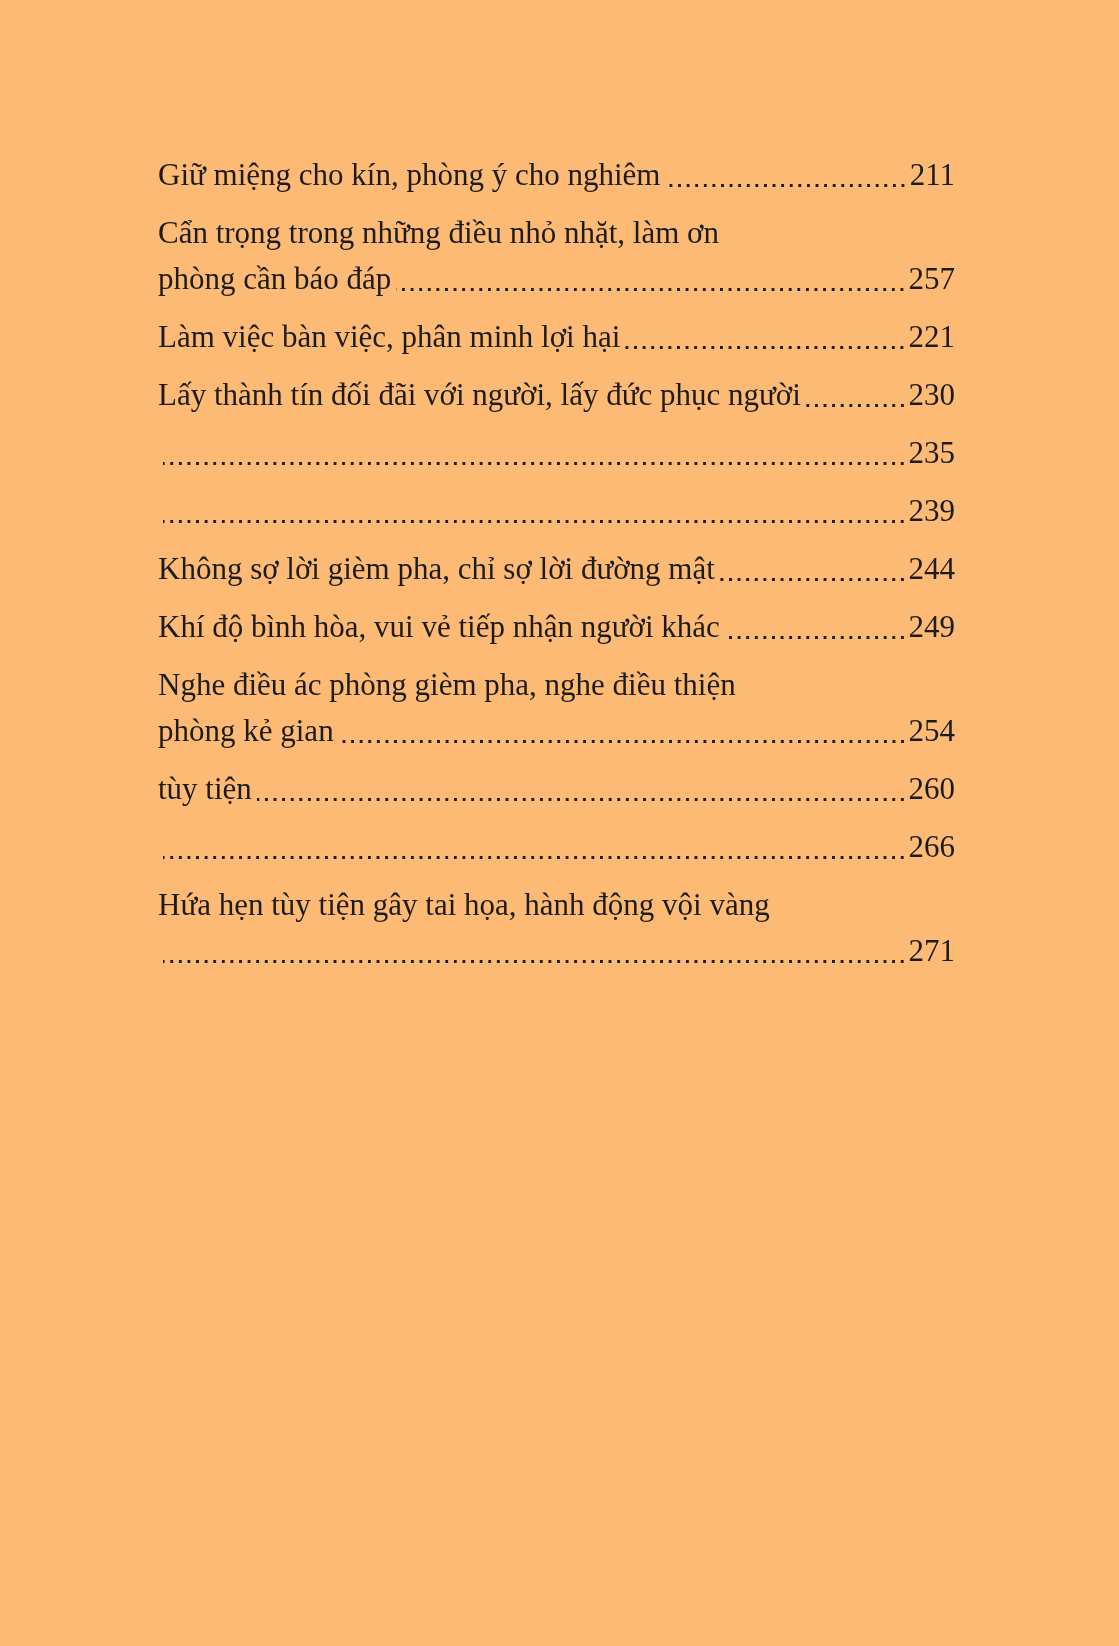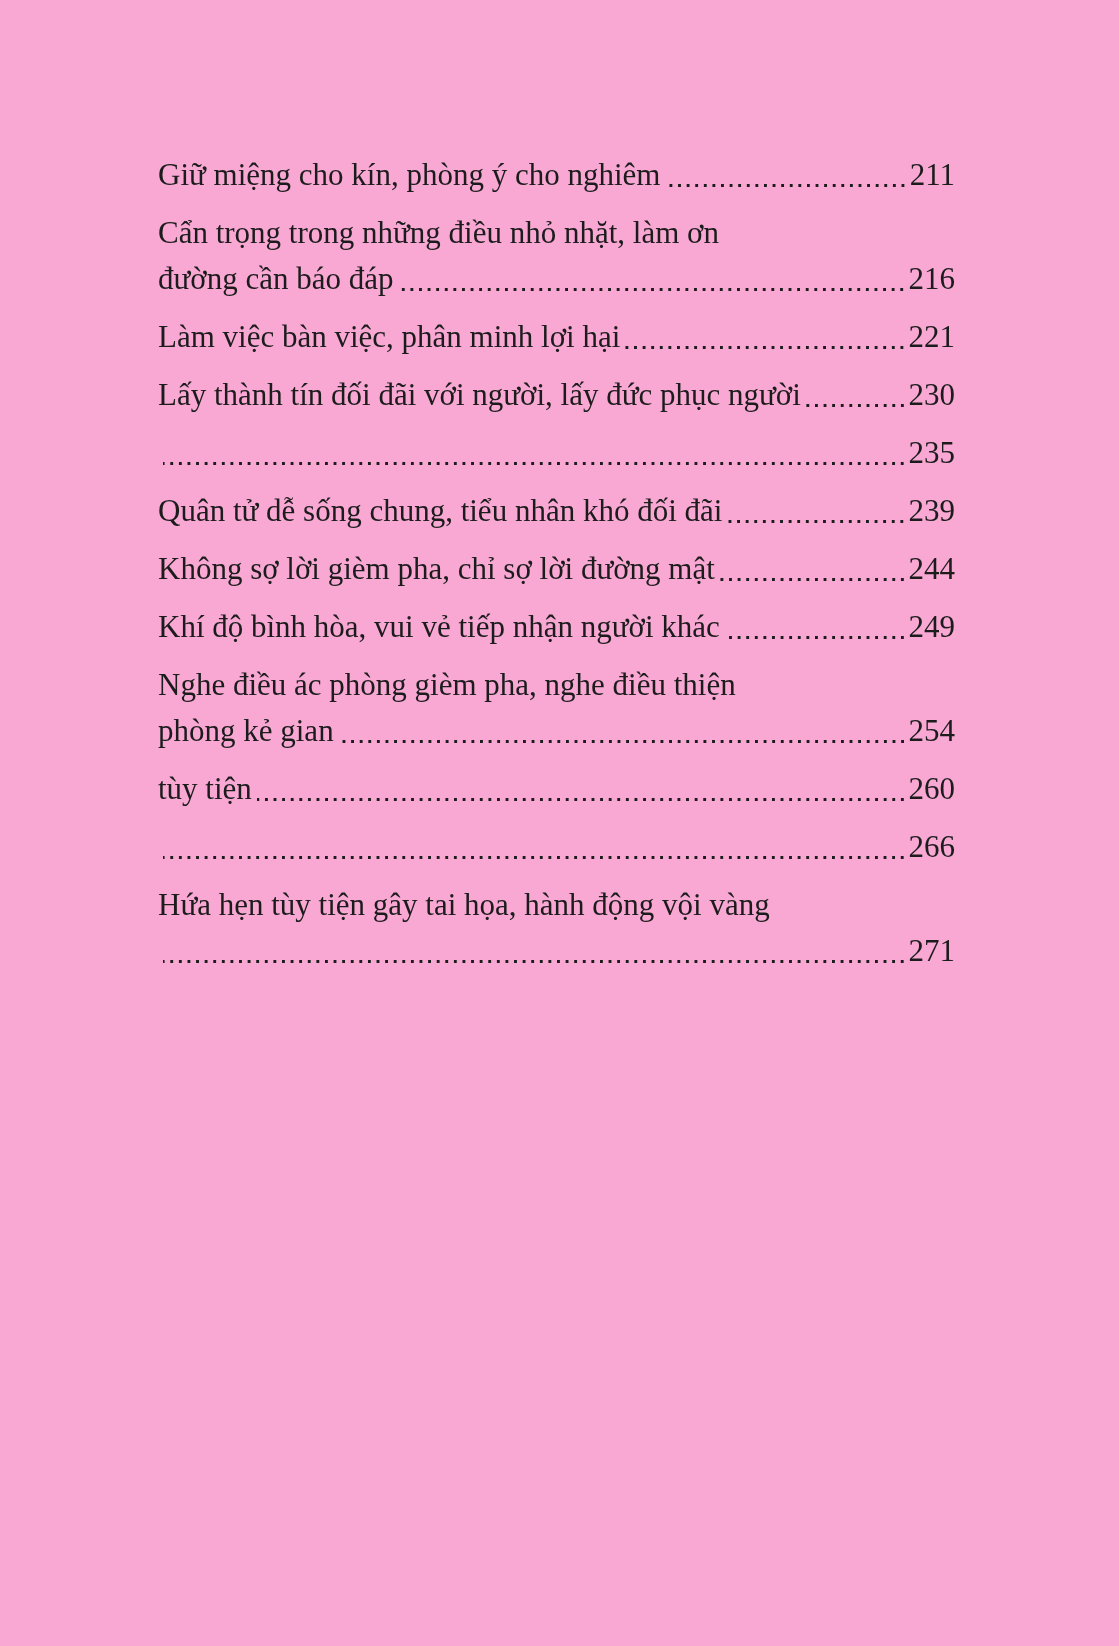--- a/index.html
+++ b/index.html
@@ -13,21 +13,21 @@
     position: relative;
     font-family: "Liberation Serif", "DejaVu Serif", serif;
     color: #1c1c1c;
     overflow: hidden;
   }
   .page {
     position: absolute;
     top: 0; left: 0;
     width: 1119px;
     height: 1646px;
-    background: #f9a8d4;
+    background: #fdba74;
   }
   .toc {
     position: absolute;
     top: 152px;
     left: 158px;
     right: 164px;
   }
   .entry {
     margin: 0 0 12px 0;
     font-size: 31px;
@@ -76,23 +76,23 @@
     <div class="row">
       <span class="last-line">Giữ miệng cho kín, phòng ý cho nghiêm</span>
       <span class="dots"></span>
       <span class="num">211</span>
     </div>
   </div>
 
   <div class="entry">
     <div class="line">Cẩn trọng trong những điều nhỏ nhặt, làm ơn</div>
         <div class="row">
-      <span class="last-line">đường cần báo đáp</span>
+      <span class="last-line">phòng cần báo đáp</span>
       <span class="dots"></span>
-      <span class="num">216</span>
+      <span class="num">257</span>
     </div>
   </div>
 
   <div class="entry">
     <div class="row">
       <span class="last-line">Làm việc bàn việc, phân minh lợi hại</span>
       <span class="dots"></span>
       <span class="num">221</span>
     </div>
   </div>
@@ -108,21 +108,20 @@
 
   <div class="entry">
     <div class="row">
       <span class="dots"></span>
       <span class="num">235</span>
     </div>
   </div>
 
   <div class="entry">
     <div class="row">
-      <span class="last-line">Quân tử dễ sống chung, tiểu nhân khó đối đãi</span>
       <span class="dots"></span>
       <span class="num">239</span>
     </div>
   </div>
 
   <div class="entry">
     <div class="row">
       <span class="last-line">Không sợ lời gièm pha, chỉ sợ lời đường mật</span>
       <span class="dots"></span>
       <span class="num">244</span>

